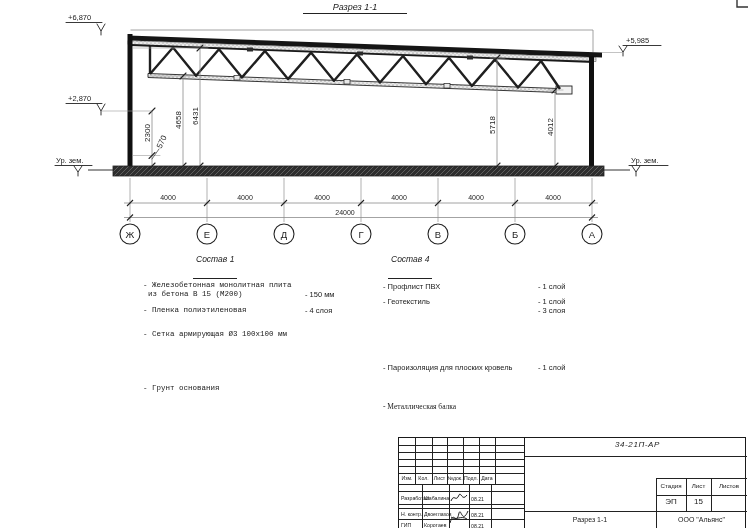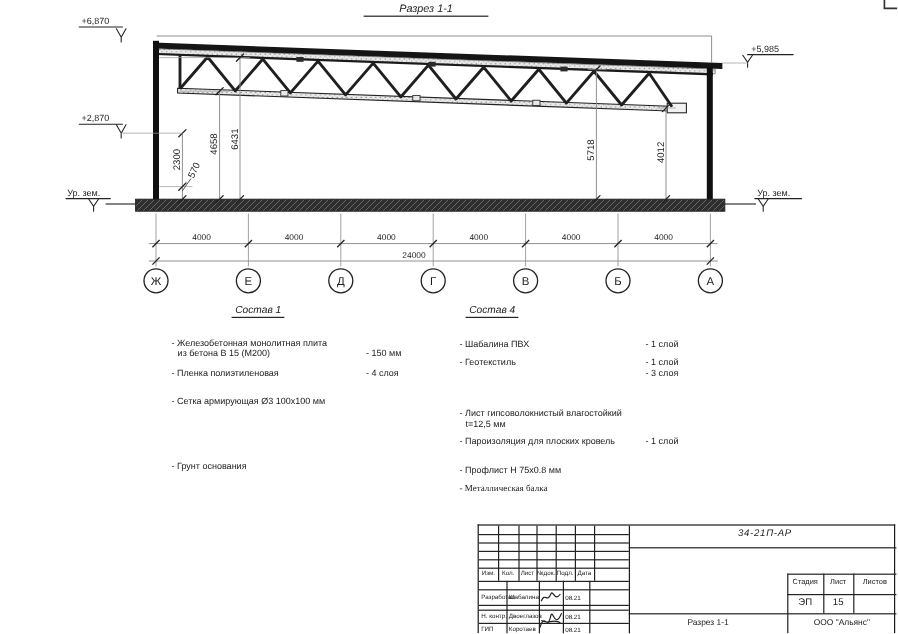--- a/index.html
+++ b/index.html
@@ -5,26 +5,26 @@
   html,body{margin:0;padding:0;background:#fff;}
   .page{position:relative;width:748px;height:528px;background:#ffffff;overflow:hidden;
         font-family:"Liberation Sans",sans-serif;color:#1a1a1a;}
   .abs{position:absolute;}
   svg text{font-family:"Liberation Sans",sans-serif;fill:#1d1d1d;}
   .drawing-title{position:absolute;left:303px;top:2px;width:104px;text-align:center;
         font-size:9px;font-style:italic;border-bottom:1px solid #222;padding-bottom:1px;}
   
   .list{position:absolute;}
   .list-title{display:inline-block;font-size:8.5px;font-style:italic;
-        border-bottom:0.8px solid #222;padding:0 3px 1px 3px;}
+        border-bottom:0.8px solid #222;padding:0 3px 14px 3px;}
   .item{position:absolute;width:100%;}
   .item-text{display:block;font-size:7.5px;line-height:9px;white-space:pre-line;
         padding-left:5px;text-indent:-5px;}
   .item-val{position:absolute;bottom:0;font-size:7.5px;line-height:9px;white-space:nowrap;}
-  .s1 .item-text{width:165px;} .s1 .item-val{left:162px;}
+  .s1 .item-text{width:165px;font-family:Liberation Mono, monospace;} .s1 .item-val{left:162px;}
   .s2 .item-text{width:158px;} .s2 .item-val{left:155px;}
   
   .tb{position:absolute;left:398px;top:437px;width:348px;height:91px;
       border:1.3px solid #1a1a1a;border-bottom:none;box-sizing:border-box;}
   .tb-h{position:absolute;height:0;border-top:0.9px solid #222;}
   .tb-v{position:absolute;width:0;border-left:0.9px solid #222;}
   .tb-v.bold{border-left:1.3px solid #1a1a1a;}
   .tb-text{position:absolute;font-size:5.2px;line-height:6px;white-space:nowrap;}
   .tb-center{text-align:center;}
   .tb-doc{font-size:8px;letter-spacing:0.6px;}
@@ -210,42 +210,33 @@
     </div>
     <div class="item" style="top:136px;">
       <span class="item-text">- Грунт основания</span>
       <span class="item-val"></span>
     </div>
   </div>
 
   <div class="list s2" style="left:383px;top:248px;width:230px;height:170px;">
     <div class="abs" style="left:5px;top:0;"><span class="list-title">Состав 4</span></div>
     <div class="item" style="top:34px;">
-      <span class="item-text">- Шабалина ПВХ</span>
+      <span class="item-text">- Профлист ПВХ</span>
       <span class="item-val">- 1 слой</span>
     </div>
     <div class="item" style="top:49px;">
       <span class="item-text">- Геотекстиль</span>
       <span class="item-val">- 1 слой</span>
     </div>
     <div class="item" style="top:67px;">
       <span class="item-val">- 3 слоя</span>
     </div>
-    <div class="item" style="top:92px;">
-      <span class="item-text">- Лист гипсоволокнистый влагостойкий
-t=12,5 мм</span>
-      <span class="item-val"></span>
-    </div>
     <div class="item" style="top:115px;">
       <span class="item-text">- Пароизоляция для плоских кровель</span>
       <span class="item-val">- 1 слой</span>
-    </div>
-    <div class="item" style="top:139px;">
-      <span class="item-text">- Профлист Н 75х0.8 мм</span>
-      <span class="item-val"></span>
     </div>
     <div class="item" style="top:154px;font-family:Liberation Serif, serif;">
       <span class="item-text">- Металлическая балка</span>
       <span class="item-val"></span>
     </div>
   </div>
 
   <div class="tb">
 
     <div class="tb-h" style="top:7px;left:0;width:125px;"></div>

